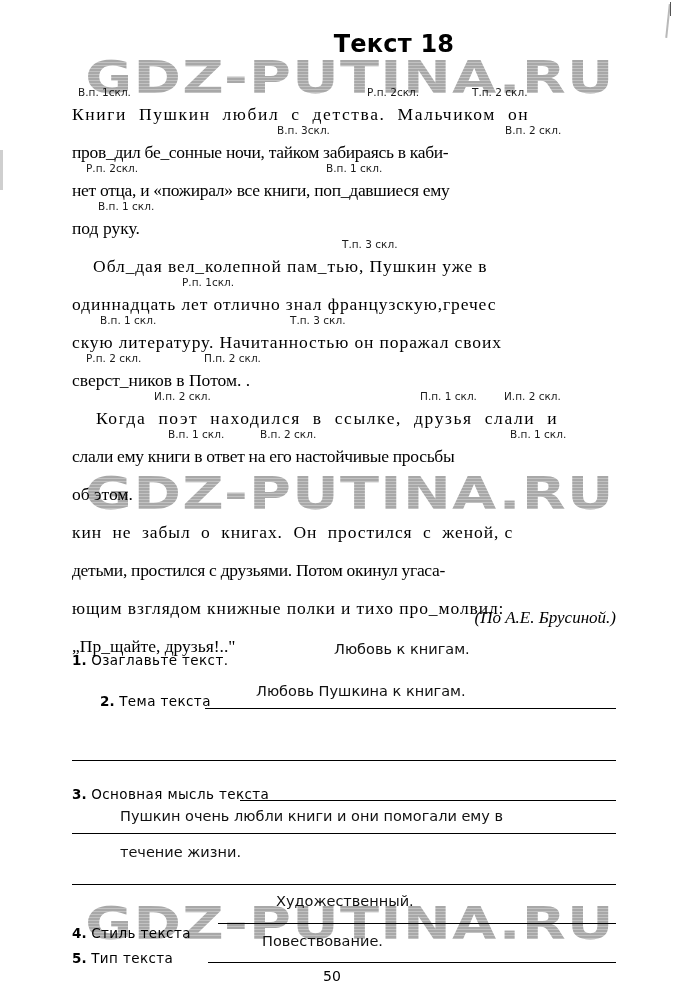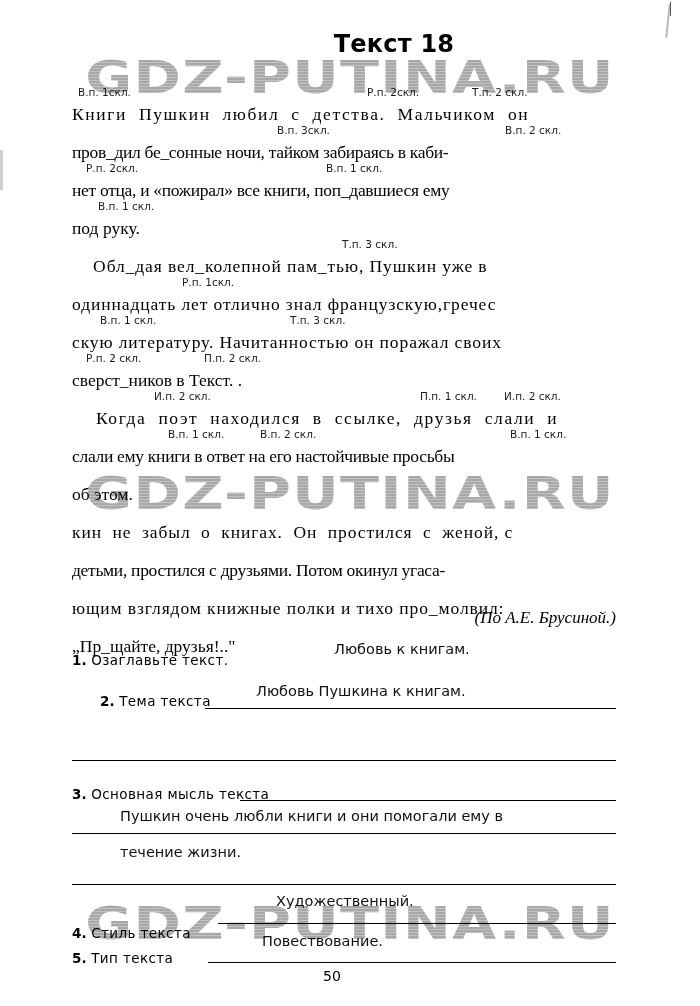--- a/index.html
+++ b/index.html
@@ -231,21 +231,21 @@
           <div class="txt spread2">одиннадцать лет отлично знал французскую,гречес</div>
         </div>
         <div class="ln">
           <div class="ann" style="left: 28px;">В.п. 1 скл.</div>
           <div class="ann" style="left: 218px;">Т.п. 3 скл.</div>
           <div class="txt spread2">скую литературу. Начитанностью он поражал своих</div>
         </div>
         <div class="ln">
           <div class="ann" style="left: 14px;">Р.п. 2 скл.</div>
           <div class="ann" style="left: 132px;">П.п. 2 скл.</div>
-          <div class="txt ">сверст_ников в Текст. .</div>
+          <div class="txt ">сверст_ников в Потом. .</div>
         </div>
         <div class="ln">
           <div class="ann" style="left: 82px;">И.п. 2 скл.</div>
           <div class="ann" style="left: 348px;">П.п. 1 скл.</div>
           <div class="ann" style="left: 432px;">И.п. 2 скл.</div>
           <div class="txt spread">    Когда  поэт  находился  в  ссылке,  друзья  слали  и</div>
         </div>
         <div class="ln">
           <div class="ann" style="left: 96px;">В.п. 1 скл.</div>
           <div class="ann" style="left: 188px;">В.п. 2 скл.</div>

